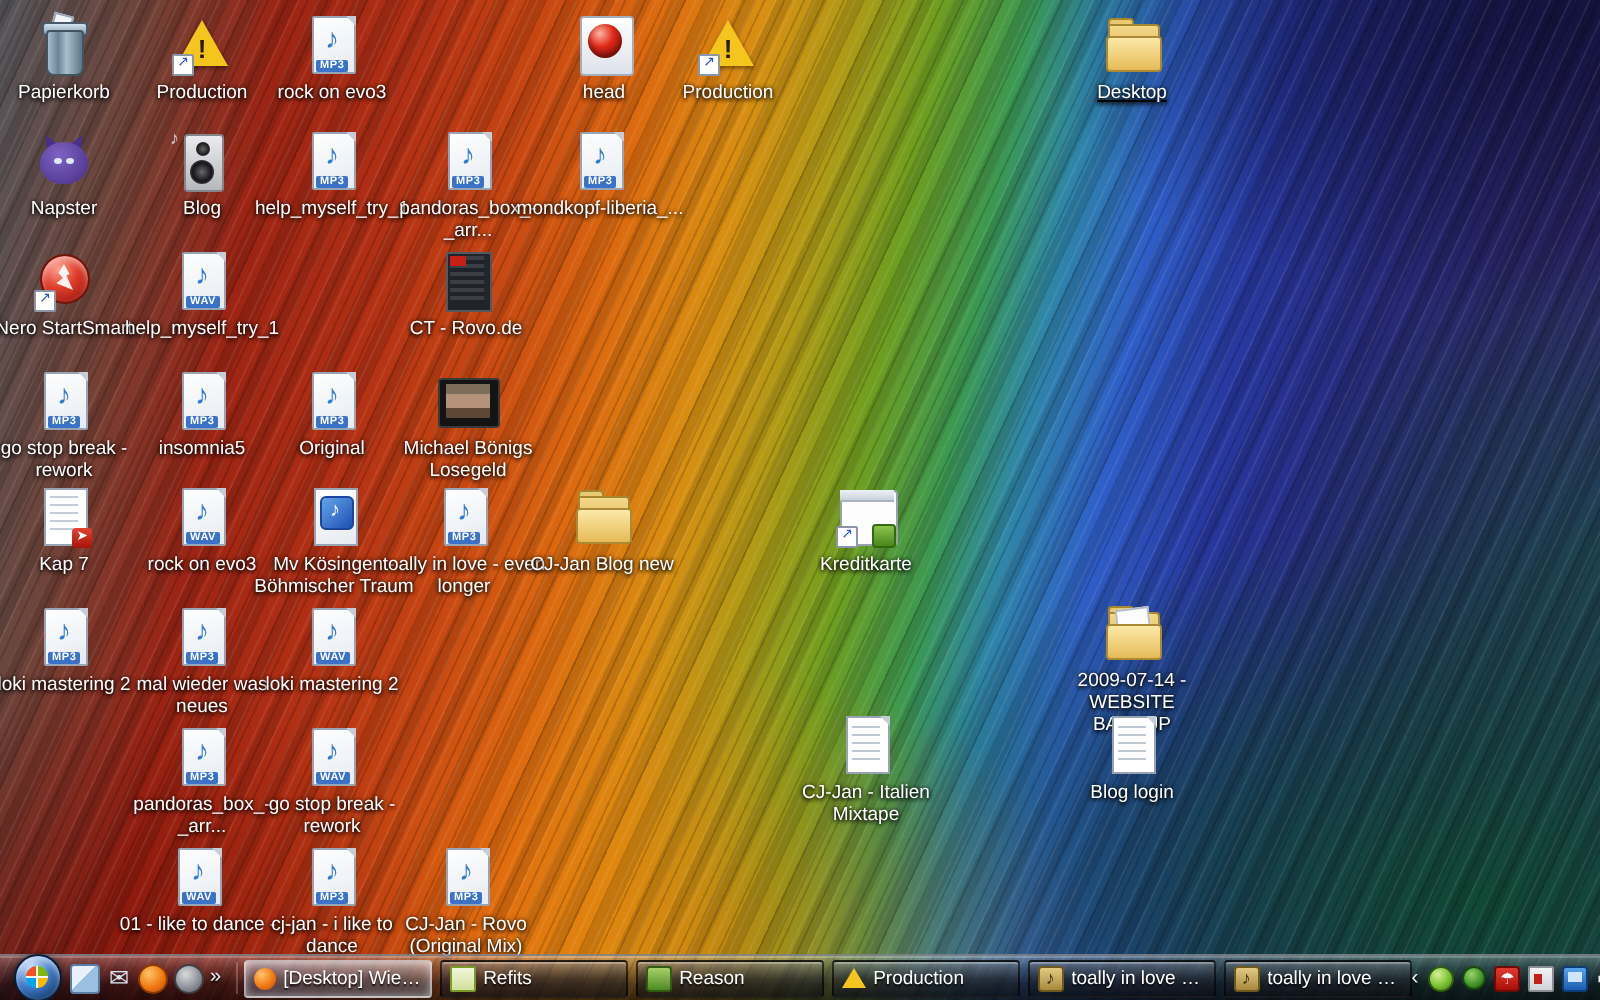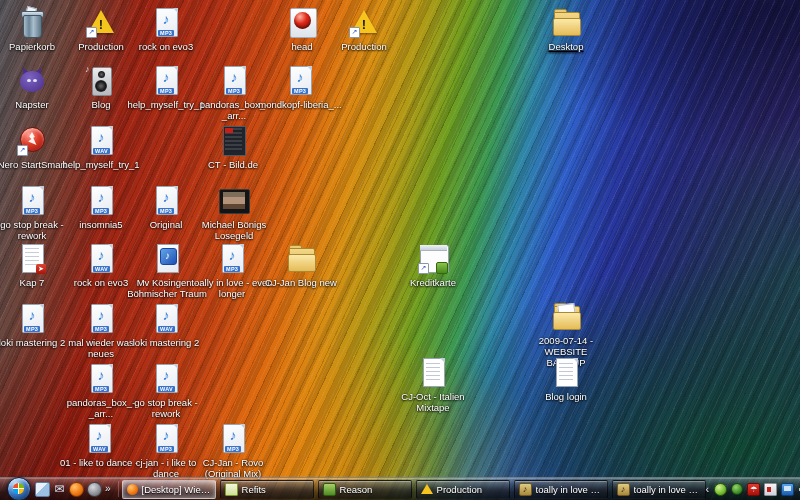--- a/index.html
+++ b/index.html
@@ -277,21 +277,21 @@
           <b class="fmt">WAV</b>
         </div>
         <div class="lbl">help_myself_try_1</div>
       </div>
       <div class="dicon" style="left: 191px; top: 126px;">
         <div class="glyph t-thumb">
           <i class="fr2"></i>
           <i class="scan"></i>
           <i class="red"></i>
         </div>
-        <div class="lbl">CT - Bild.de</div>
+        <div class="lbl">CT - Rovo.de</div>
       </div>
       <div class="dicon" style="left: -10px; top: 186px;">
         <div class="glyph t-audio">
           <i class="page"></i>
           <i class="fold"></i>
           <b class="note"></b>
           <b class="fmt">MP3</b>
         </div>
         <div class="lbl">go stop break - rework</div>
       </div>
@@ -424,21 +424,21 @@
           <b class="fmt">WAV</b>
         </div>
         <div class="lbl">go stop break - rework</div>
       </div>
       <div class="dicon" style="left: 391px; top: 358px;">
         <div class="glyph t-text">
           <i class="page"></i>
           <i class="fold"></i>
           <i class="lines"></i>
         </div>
-        <div class="lbl">CJ-Oct - Italien Mixtape</div>
+        <div class="lbl">CJ-Jan - Italien Mixtape</div>
       </div>
       <div class="dicon" style="left: 524px; top: 358px;">
         <div class="glyph t-text">
           <i class="page"></i>
           <i class="fold"></i>
           <i class="lines"></i>
         </div>
         <div class="lbl">Blog login</div>
       </div>
       <div class="dicon" style="left: 57px; top: 424px;">

